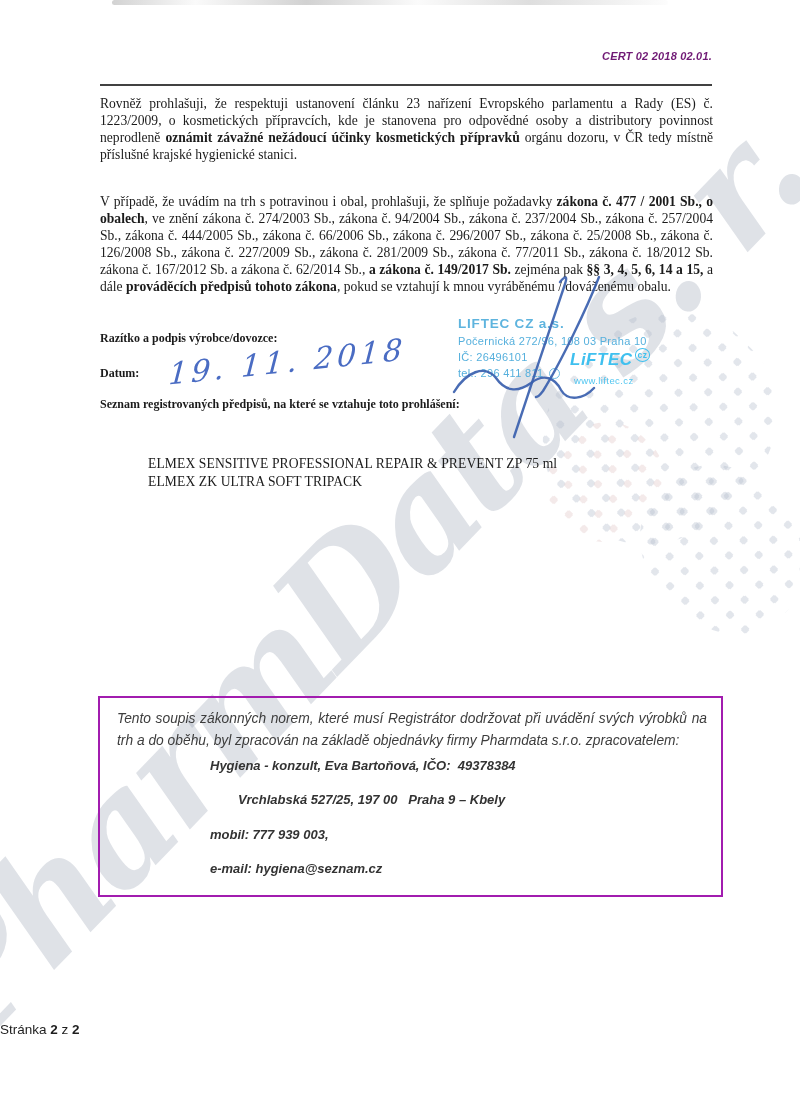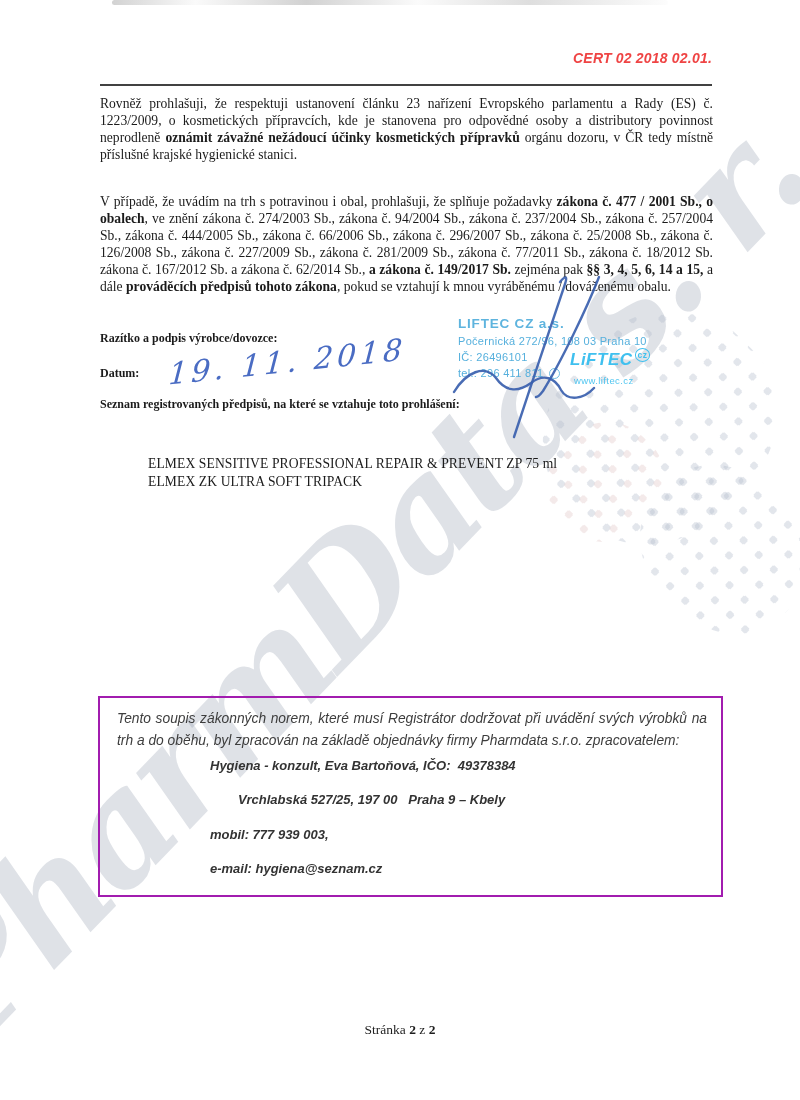--- a/index.html
+++ b/index.html
@@ -19,21 +19,21 @@
   .dots.d2{left:650px;top:462px;width:150px;height:175px;}
   .dots.d3{left:546px;top:426px;width:118px;height:112px;
     background-image:radial-gradient(circle 4px, rgba(230,208,208,0.45) 95%, transparent 96%);}
   .scan-top{position:absolute;left:112px;top:0;width:556px;height:5px;z-index:0;border-radius:3px;
     background:linear-gradient(90deg, rgba(195,195,195,.75), rgba(235,235,235,.25) 15%,
       rgba(185,185,185,.65) 35%, rgba(238,238,238,.25) 55%, rgba(200,200,200,.6) 75%, rgba(242,242,242,.2));}
 
   
   .header-ref{position:absolute;right:88px;top:50px;z-index:2;
     font-family:"Liberation Sans",sans-serif;font-style:italic;font-weight:700;
-    font-size:14px;letter-spacing:.2px;color:#ef4444;}
+    font-size:11px;letter-spacing:.2px;color:#701a75;}
   .rule{position:absolute;left:100px;top:84px;width:612px;border-top:2px solid #414141;z-index:2;}
 
   
   .para{position:absolute;left:100px;width:613px;margin:0;z-index:2;
     font-size:13.6px;line-height:17px;text-align:justify;}
   .p1{top:95px;}
   .p2{top:193px;}
   .para b{font-weight:700;}
 
   .label{position:absolute;left:100px;z-index:2;font-weight:700;font-size:12px;}
@@ -72,22 +72,22 @@
   
   .info-box{position:absolute;left:98px;top:696px;width:621px;height:197px;z-index:2;
     border:2px solid #a21caf;font-family:"Liberation Sans",sans-serif;color:#3d3d3d;}
   .box-intro{position:absolute;left:17px;right:14px;top:10px;margin:0;
     font-style:italic;font-size:13.8px;line-height:22px;text-align:justify;}
   .box-contact{position:absolute;left:110px;font-style:italic;font-weight:700;
     font-size:13px;white-space:pre-wrap;color:#333;}
   .c1{top:60px;} .c2{top:94px;margin-left:28px;} .c3{top:129px;text-align:right;} .c4{top:163px;}
 
   
-  .footer{position:absolute;left:0;top:1022px;width:100%;text-align:center;z-index:2;
-    font-family:Liberation Serif, serif;font-size:13.5px;color:#1e1e1e;}
+  .footer{position:absolute;left:0;top:1022px;width:100%;z-index:2;
+    font-family:Liberation Sans, sans-serif;font-size:13.5px;color:#1e1e1e;}
   .footer span,.footer b{white-space:pre-wrap;}
 </style>
 </head>
 <body>
 
 <div class="page">
 
   <div class="scan-top"></div>
   <div class="watermark">PharmData s. r. o.</div>
   <div class="dots d1"></div>

